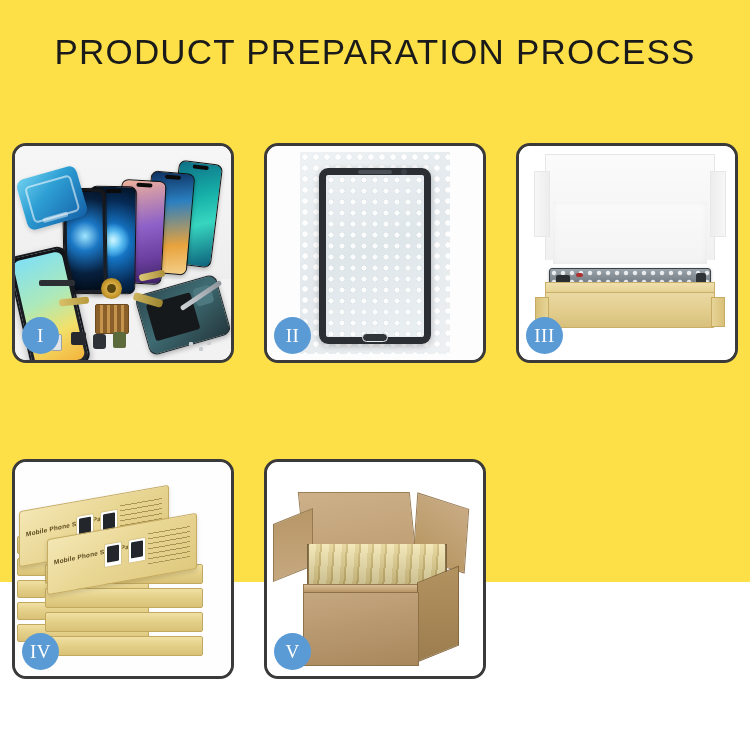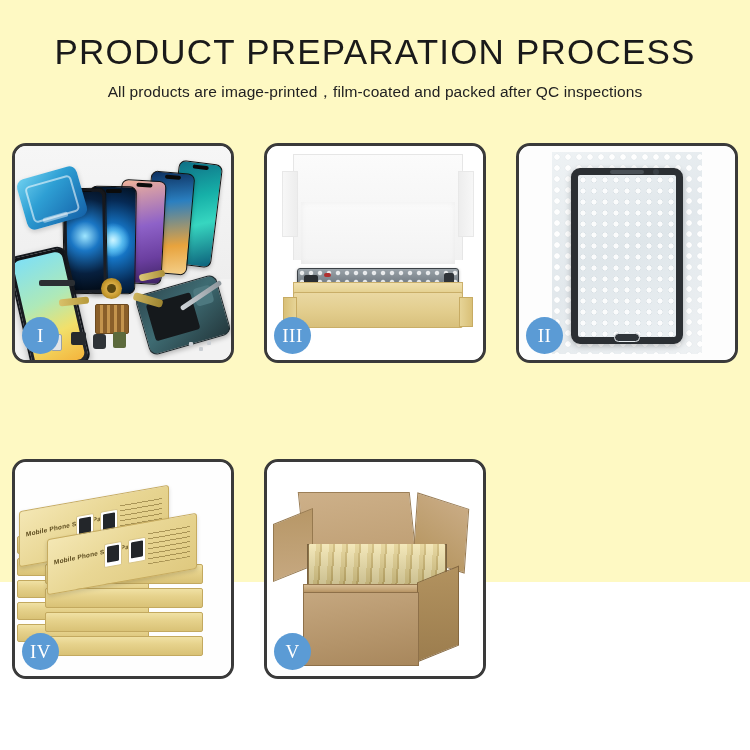--- a/index.html
+++ b/index.html
@@ -4,21 +4,21 @@
 <title>Product Preparation Process</title>
 <style>
   * { box-sizing: border-box; }
   html, body { margin: 0; padding: 0; }
   body {
     width: 750px; height: 750px;
     background: #ffffff;
     font-family: "Liberation Sans", "DejaVu Sans", sans-serif;
     overflow: hidden;
   }
-  .page { width: 750px; height: 582px; position: relative; background: #fef9c3; }
+  .page { width: 750px; height: 582px; position: relative; background: #fde047; }
 
   
   .header { text-align: center; padding-top: 34px; }
   .title {
     font-size: 35px;
     font-weight: 500;
     letter-spacing: 1.2px;
     color: #1a1a1a;
     line-height: 1.05;
     font-family: "Liberation Sans", "DejaVu Sans", sans-serif;
@@ -307,21 +307,20 @@
     background:linear-gradient(160deg,rgba(255,255,255,.9),rgba(245,248,250,.35));
     border-radius:6px; transform:skewX(-24deg); }
 </style>
 </head>
 <body>
 
 <div class="page">
 
   <div class="header">
     <div class="title">PRODUCT PREPARATION PROCESS</div>
-    <div class="subtitle">All products are image-printed，film-coated and packed after QC inspections</div>
   </div>
 
   <div class="grid">
 
     <div class="panel">
       <div class="panel-stage">
         <div class="p1-bg"></div>
         <div class="fan">
           <div class="ph ph-e">
               <span class="notch"></span>
@@ -353,44 +352,44 @@
         <div class="chip2"></div>
         <div class="chip3"></div>
         <div class="chip4"></div>
         <div class="screws"></div>
       </div>
       <div class="badge">I</div>
     </div>
 
     <div class="panel">
       <div class="panel-stage">
+        <div class="p2-bg"></div>
+        <div class="bubble-sheet">
+          <div class="screen-glass">
+            <span class="glass-speaker"></span>
+            <span class="glass-cam"></span>
+            <span class="glass-home"></span>
+          </div>
+        </div>
+      </div>
+      <div class="badge">II</div>
+    </div>
+
+    <div class="panel">
+      <div class="panel-stage">
         <div class="p3-bg"></div>
         <div class="box3-lid"></div>
         <div class="box3-foam"></div>
         <div class="box3-screen">
           <span class="box3-screen-dot"></span>
         </div>
         <div class="box3-front"></div>
         <div class="box3-base"></div>
       </div>
       <div class="badge">III</div>
-    </div>
-
-    <div class="panel">
-      <div class="panel-stage">
-        <div class="p2-bg"></div>
-        <div class="bubble-sheet">
-          <div class="screen-glass">
-            <span class="glass-speaker"></span>
-            <span class="glass-cam"></span>
-            <span class="glass-home"></span>
-          </div>
-        </div>
-      </div>
-      <div class="badge">II</div>
     </div>
 
     <div class="panel">
       <div class="panel-stage">
         <div class="p4-bg"></div>
         <div class="stack">
 
           <div class="sbox rear" style="left:2px; top:74px;"></div>
           <div class="sbox rear" style="left:2px; top:96px;"></div>
           <div class="sbox rear" style="left:2px; top:118px;"></div>

